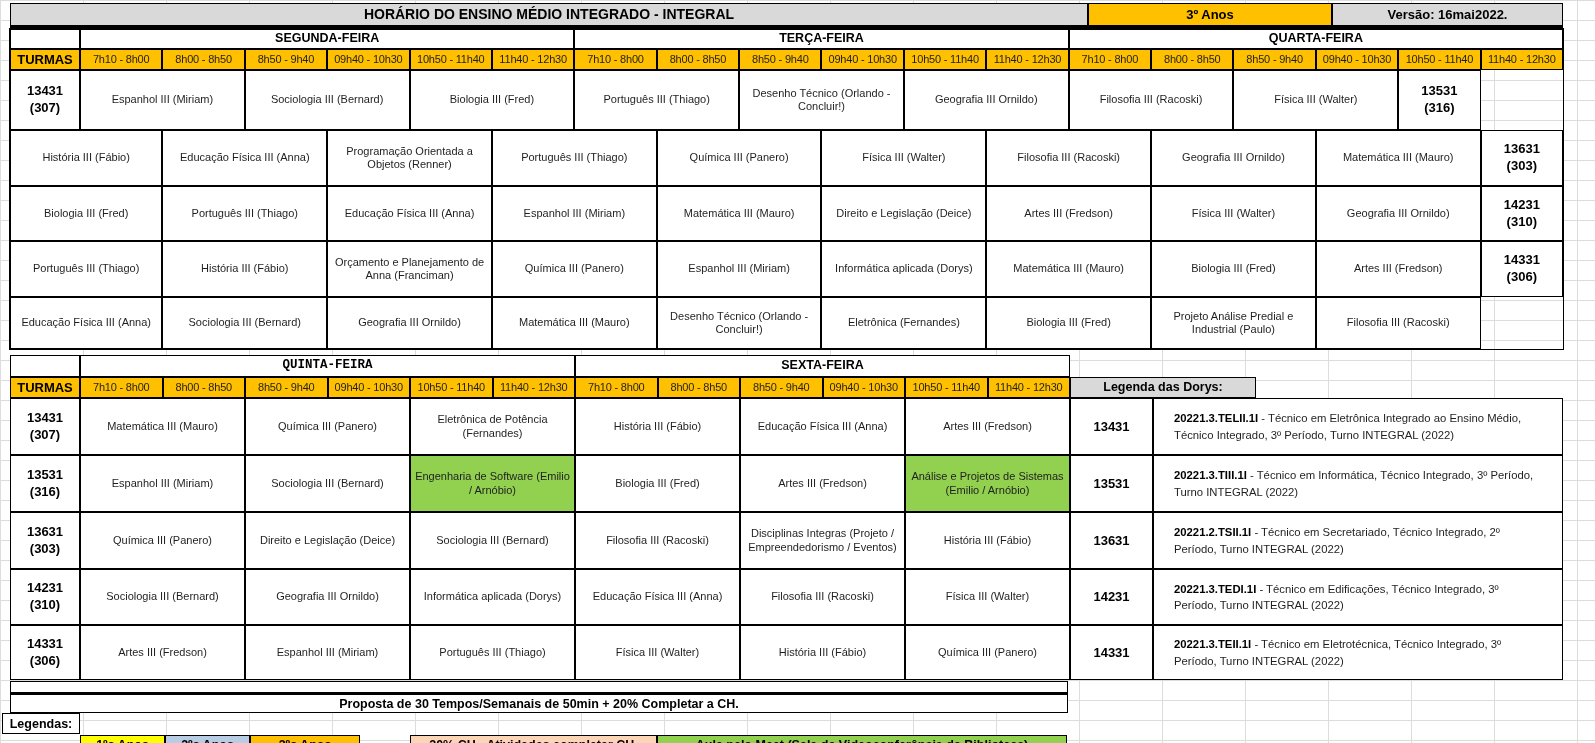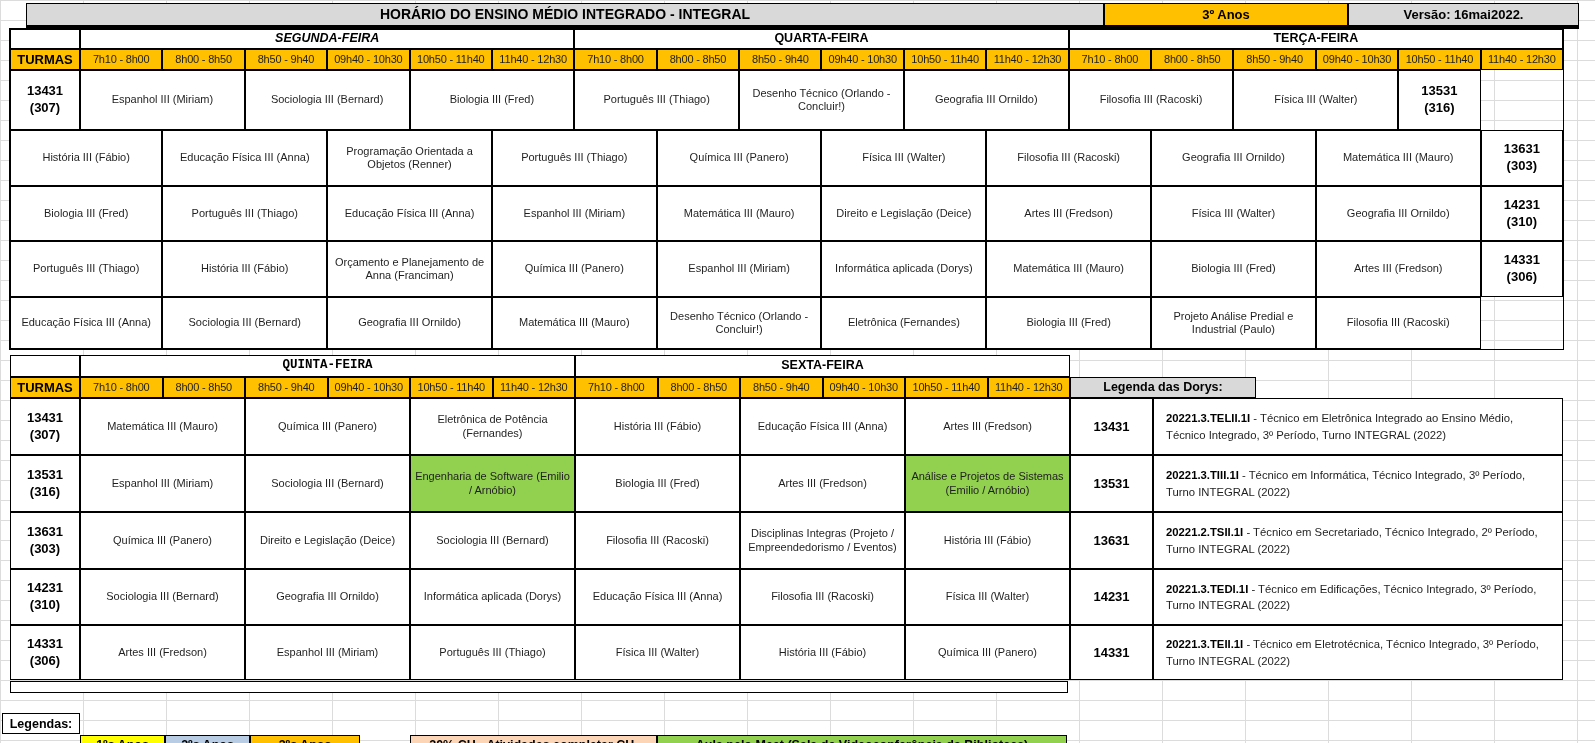--- a/index.html
+++ b/index.html
@@ -14,36 +14,36 @@
   }
   .abs{position:absolute;box-sizing:border-box;}
   .cell{
     display:flex;align-items:center;justify-content:center;text-align:center;
     border:1px solid #000;background:#fff;box-sizing:border-box;
     line-height:1.22;padding:1px 4px;color:#1f1f1f;
   }
   .bold{font-weight:bold;color:#000;}
   .filler{background:transparent;border:none;box-sizing:border-box;}
   
-  #title-row{position:absolute;left:10px;top:3px;width:1553px;height:23px;display:flex;border-bottom:3px solid #000;margin-left:16px;}
+  #title-row{position:absolute;left:10px;top:3px;width:1553px;height:23px;display:flex;border-bottom:3px solid #000;}
   #title-row .cell{height:100%;}
   .t-main{flex:0 0 1078px;font-size:14px;}
   .t-year{flex:0 0 244px;font-size:13px;}
   .t-ver{flex:0 0 231px;font-size:13px;}
   
   .grid{position:absolute;display:grid;box-sizing:border-box;}
   #section1{left:10px;top:29px;width:1553px;grid-template-columns:70px repeat(18,1fr);grid-template-rows:20px 21px 60px 56px 55px 56px 52px;outline:1px solid #000;}
   #section2{left:10px;top:355px;width:1553px;grid-template-columns:70px repeat(12,1fr) 83px 410px;grid-template-rows:22px 21px 57px 57px 57px 56px 55px;}
   .day-h{font-size:12.5px;}
   .turmas-h{font-size:13px;}
   .time-h{font-size:11px;padding:0 1px;white-space:nowrap;letter-spacing:-0.2px;}
   .subj{font-size:11px;}
   .turma-stack{flex-direction:column;font-size:13px;line-height:1.3;}
   .code{font-size:13px;}
-  .desc{justify-content:flex-start;text-align:left;padding:2px 12px;font-size:11.3px;line-height:1.45;}
+  .desc{justify-content:flex-start;text-align:left;padding:2px 20px;font-size:11.3px;line-height:1.45;}
   .legend-h-wrap{position:relative;}
   .legend-h{position:absolute;left:0;top:0;height:100%;width:186px;font-size:12.5px;}
   
   #empty-strip{left:10px;top:681px;width:1058px;height:12px;background:#fff;border:1px solid #000;}
   #proposal{left:10px;top:693px;width:1058px;height:20px;background:#fff;border:1px solid #000;border-top:2px solid #000;
     display:flex;align-items:center;justify-content:center;font-size:12.5px;font-weight:bold;color:#000;}
   #legends-label{left:2px;top:713px;width:78px;height:21px;background:#fff;border:1px solid #000;
     display:flex;align-items:center;justify-content:center;font-size:12.5px;font-weight:bold;color:#000;}
   #legend-row{position:absolute;left:0;top:735px;width:1595px;height:21px;}
   #legend-row .cell{position:absolute;top:0;height:21px;font-weight:bold;font-size:12.5px;color:#000;white-space:nowrap;}
@@ -54,23 +54,23 @@
 <div id="page">
 
   <div id="title-row">
     <div class="cell bold t-main" style="background: rgb(217, 217, 217);">HORÁRIO DO ENSINO MÉDIO INTEGRADO - INTEGRAL</div>
     <div class="cell bold t-year" style="background: rgb(255, 192, 0);">3º Anos</div>
     <div class="cell bold t-ver" style="background: rgb(217, 217, 217);">Versão: 16mai2022.</div>
   </div>
 
   <div id="section1" class="grid">
       <div class="cell"></div>
-      <div class="cell bold day-h" style="grid-column: span 6; font-style: italic;">SEGUNDA-FEIRA</div>
+      <div class="cell bold day-h" style="grid-column: span 6;">SEGUNDA-FEIRA</div>
+      <div class="cell bold day-h" style="grid-column: span 6;">TERÇA-FEIRA</div>
       <div class="cell bold day-h" style="grid-column: span 6;">QUARTA-FEIRA</div>
-      <div class="cell bold day-h" style="grid-column: span 6;">TERÇA-FEIRA</div>
       <div class="cell bold turmas-h" style="background: rgb(255, 192, 0);">TURMAS</div>
       <div class="cell time-h" style="background: rgb(255, 192, 0);">7h10 - 8h00</div>
       <div class="cell time-h" style="background: rgb(255, 192, 0);">8h00 - 8h50</div>
       <div class="cell time-h" style="background: rgb(255, 192, 0);">8h50 - 9h40</div>
       <div class="cell time-h" style="background: rgb(255, 192, 0);">09h40 - 10h30</div>
       <div class="cell time-h" style="background: rgb(255, 192, 0);">10h50 - 11h40</div>
       <div class="cell time-h" style="background: rgb(255, 192, 0);">11h40 - 12h30</div>
       <div class="cell time-h" style="background: rgb(255, 192, 0);">7h10 - 8h00</div>
       <div class="cell time-h" style="background: rgb(255, 192, 0);">8h00 - 8h50</div>
       <div class="cell time-h" style="background: rgb(255, 192, 0);">8h50 - 9h40</div>
@@ -237,20 +237,21 @@
       <div class="cell subj" style="grid-column: span 2;">História III (Fábio)</div>
       <div class="cell subj" style="grid-column: span 2;">Química III (Panero)</div>
       <div class="cell bold code">14331</div>
       <div class="cell desc">
         <div><span class="bold">20221.3.TEII.1I</span><span> - Técnico em Eletrotécnica, Técnico Integrado, 3º Período, Turno INTEGRAL (2022)</span></div>
       </div>
     </div>
 
   <div id="empty-strip" class="abs"></div>
 
+  <div id="proposal" class="abs">Proposta de 30 Tempos/Semanais de 50min + 20% Completar a CH.</div>
 
   <div id="legends-label" class="abs">Legendas:</div>
 
   <div id="legend-row">
       <div class="cell" style="left: 80px; width: 85px; background: rgb(255, 255, 0);">1ºs Anos</div>
       <div class="cell" style="left: 165px; width: 85px; background: rgb(184, 204, 228);">2ºs Anos</div>
       <div class="cell" style="left: 250px; width: 110px; background: rgb(255, 192, 0);">3ºs Anos</div>
       <div class="cell" style="left: 410px; width: 247px; background: rgb(251, 213, 181);">20% CH - Atividades completar CH.</div>
       <div class="cell" style="left: 657px; width: 410px; background: rgb(146, 208, 80);">Aula pelo Meet (Sala de Videoconferência da Biblioteca)</div>
     </div>

